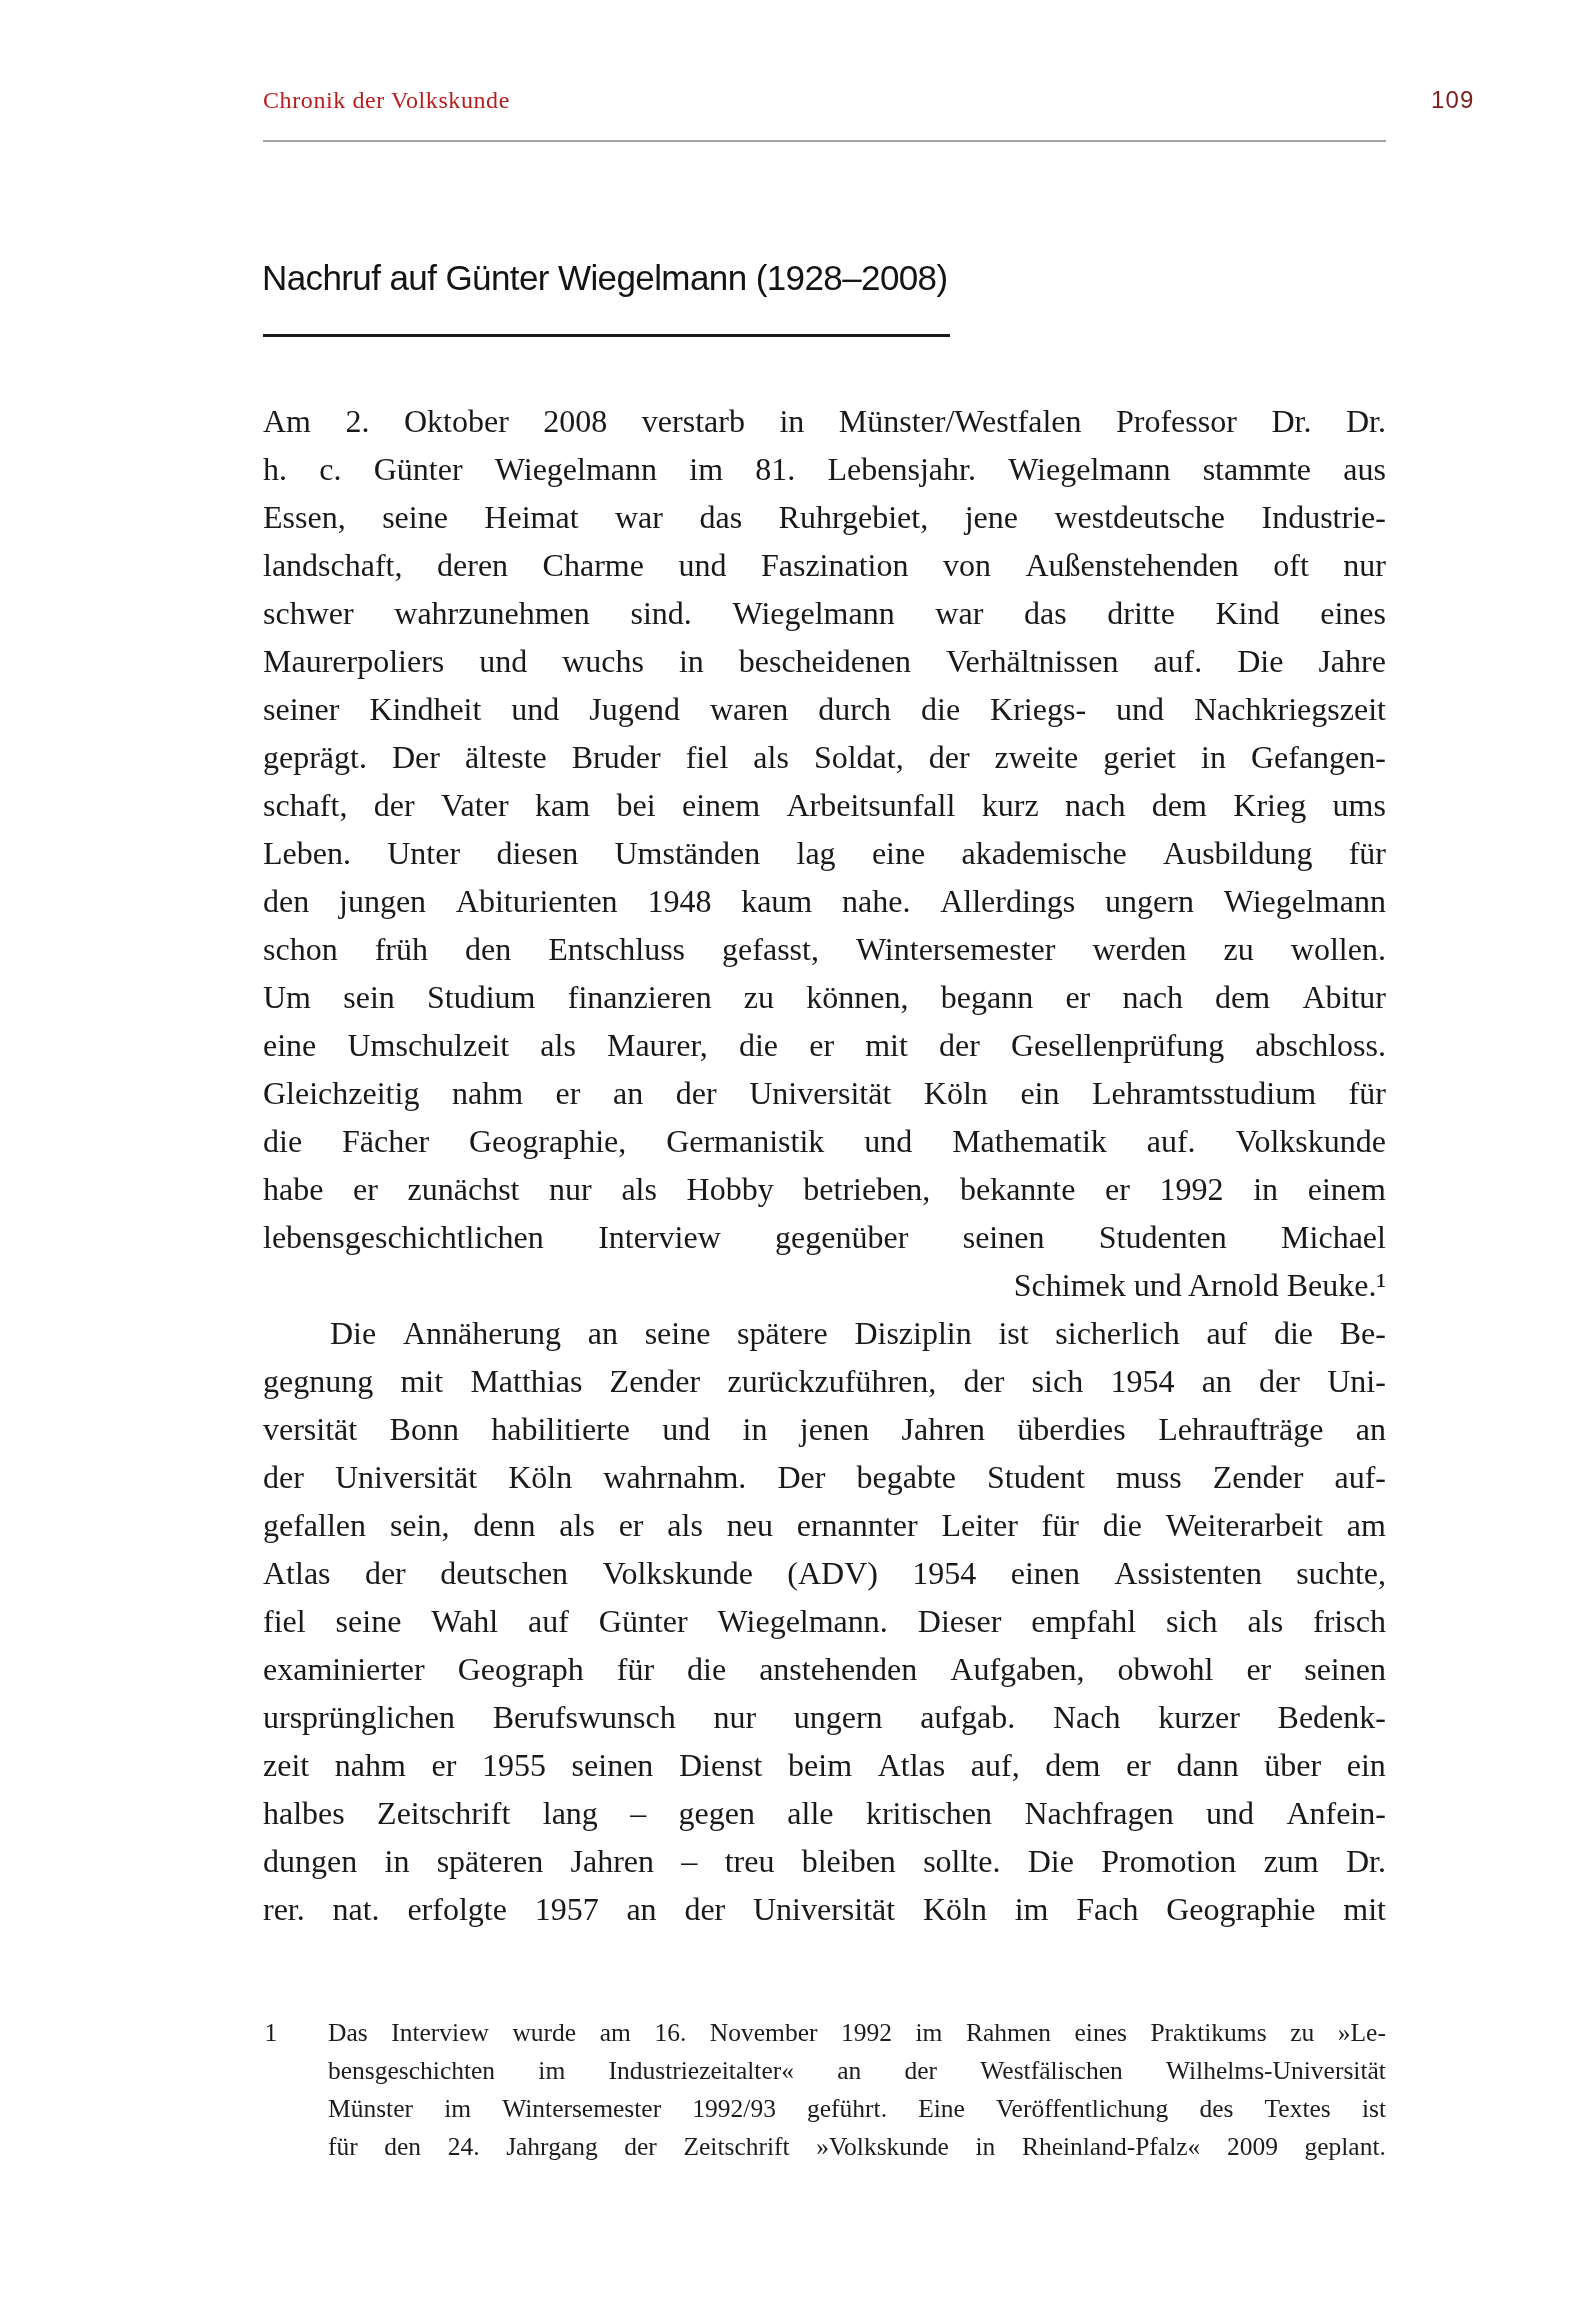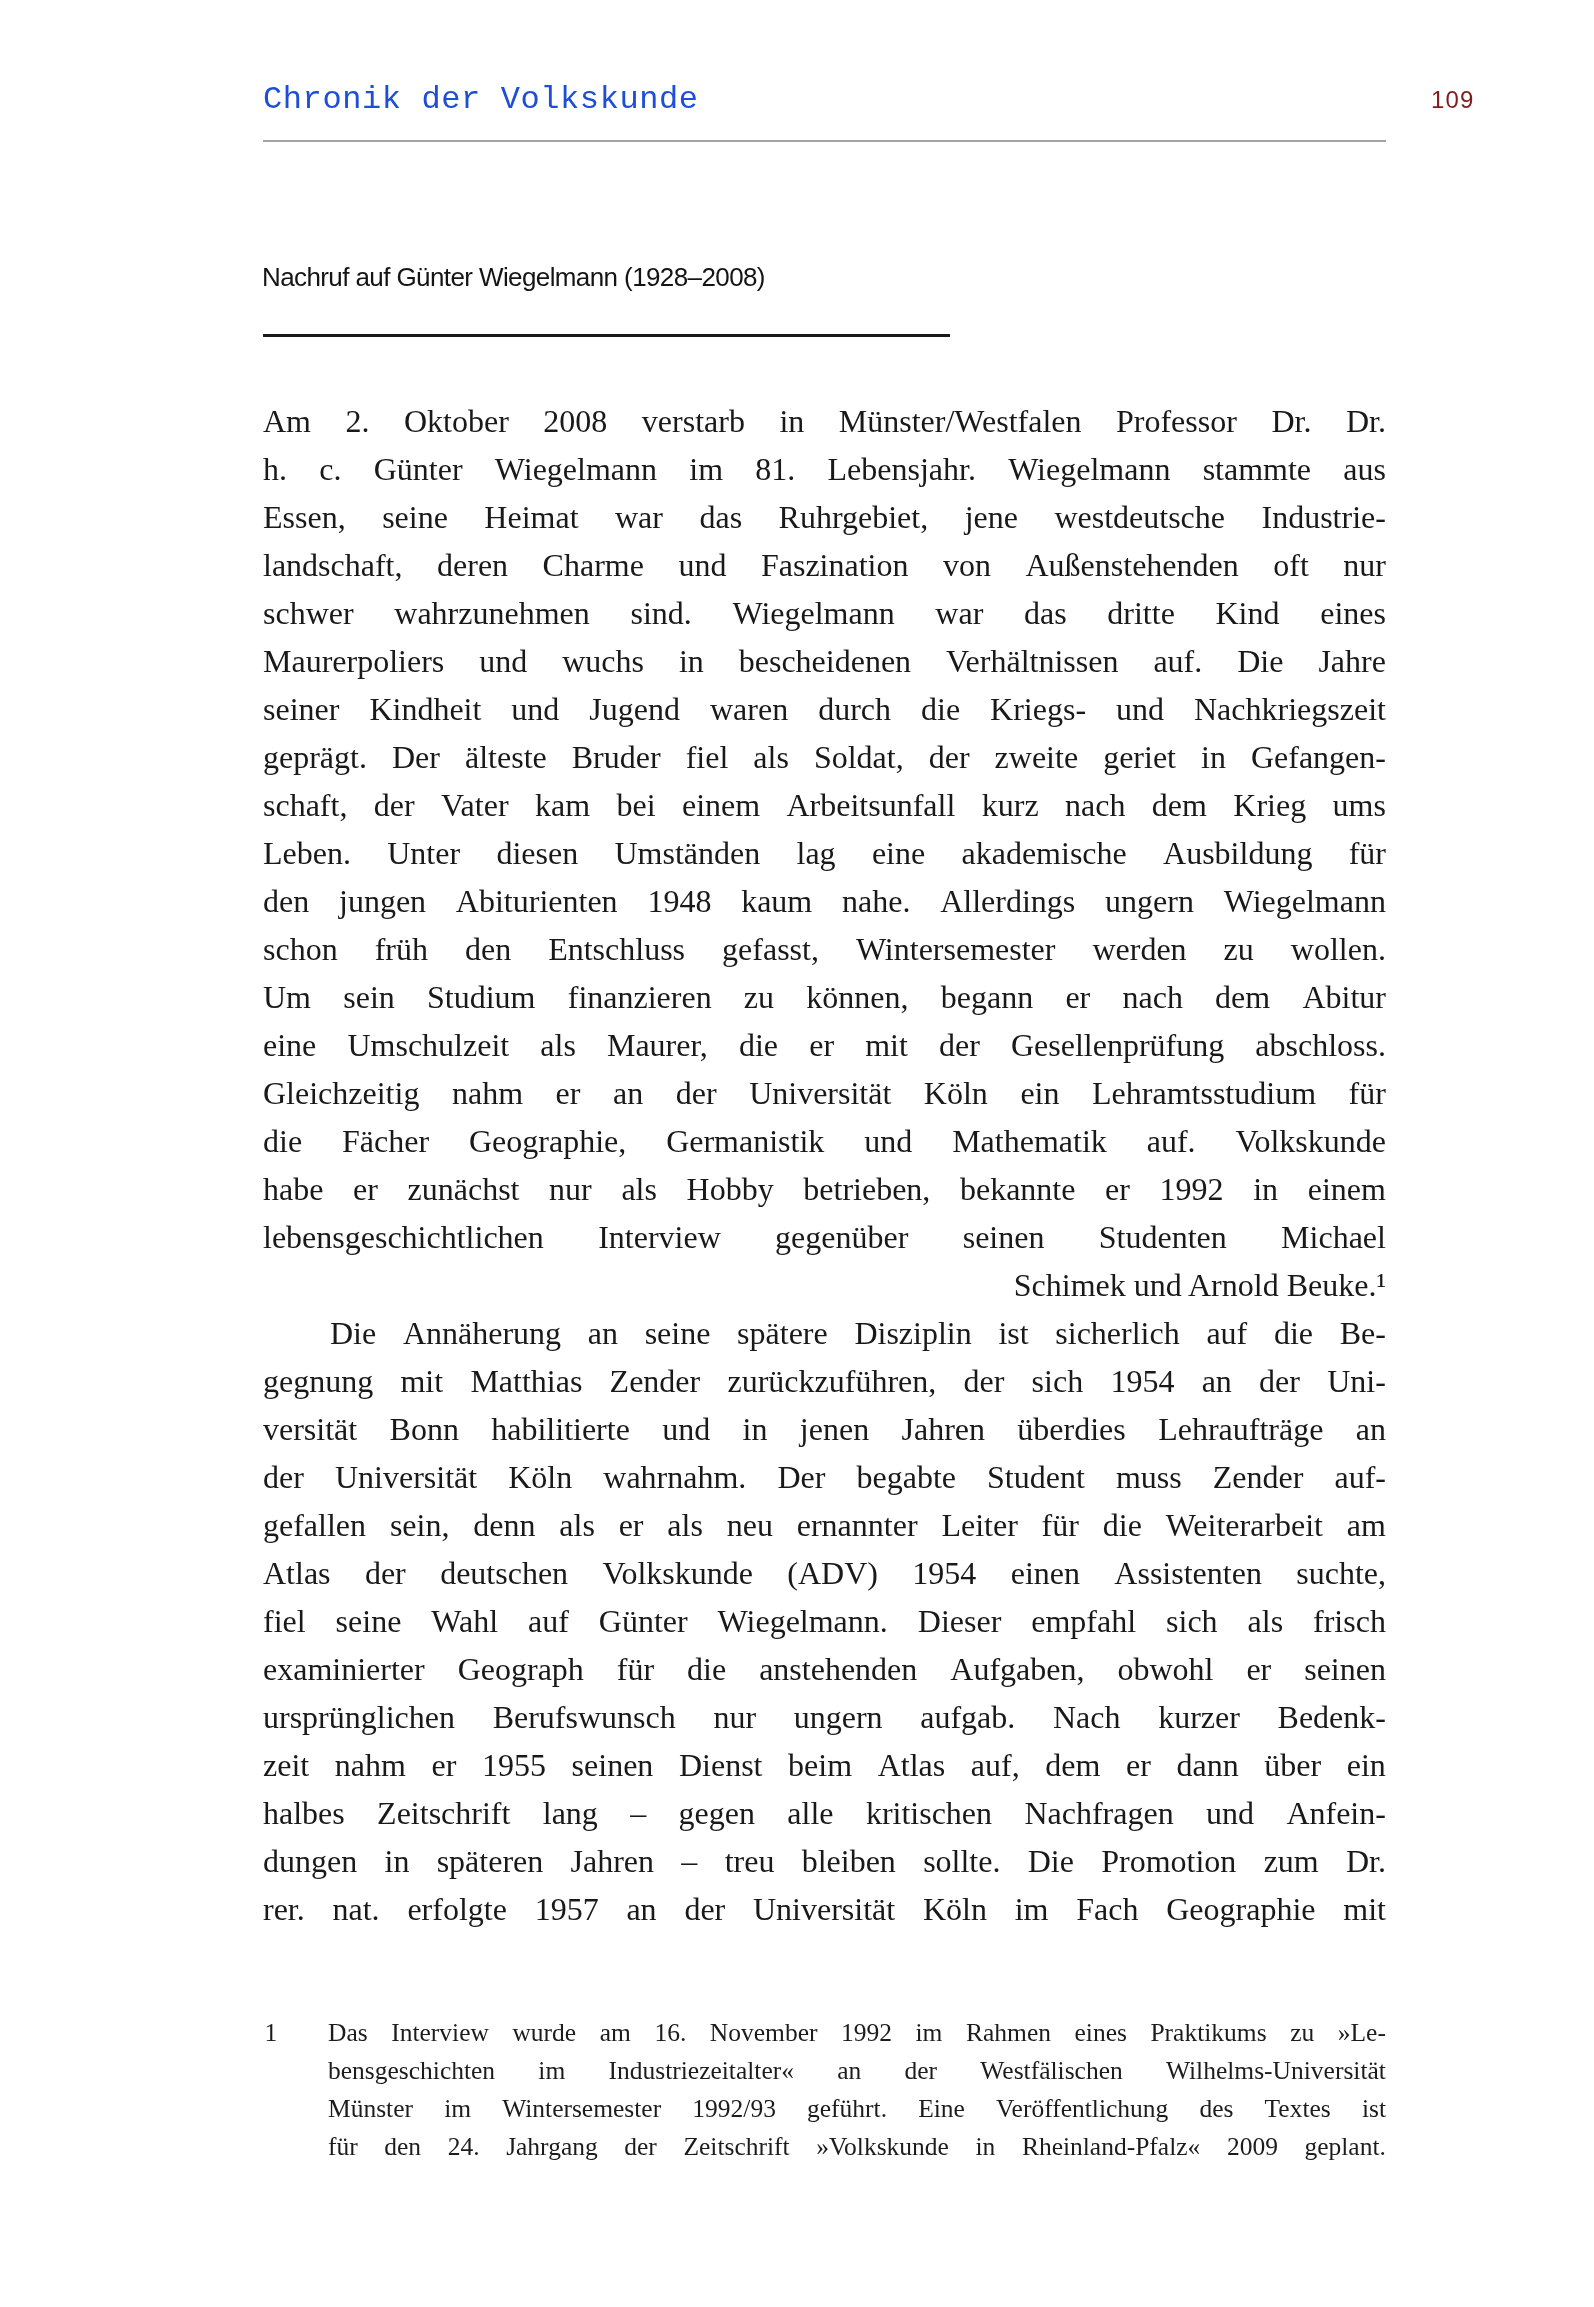--- a/index.html
+++ b/index.html
@@ -12,25 +12,25 @@
     position:relative;
     width:1595px; height:2307px;
     background:#ffffff;
     color:#1a1a1a;
     overflow:hidden;
   }
 
   
   .running-head {
     position:absolute; left:263px; top:85px;
-    font-family:Liberation Mono, monospace;
+    font-family:Liberation Serif, serif;
     font-weight:300;
-    font-size:32px; line-height:30px;
+    font-size:24px; line-height:30px;
     letter-spacing:0.6px;
-    color:#1d4ed8;
+    color:#b91c1c;
     white-space:nowrap;
   }
   .page-num {
     position:absolute; left:1431px; top:85px;
     font-family:"Liberation Sans", sans-serif;
     font-weight:300;
     font-size:24px; line-height:30px;
     letter-spacing:1.2px;
     color:#7f1d1d;
   }
@@ -38,21 +38,21 @@
     position:absolute; left:263px; top:140px;
     width:1123px; height:1.6px;
     background:#a3a3a3;
   }
 
   
   .title {
     position:absolute; left:262px; top:257px; margin:0;
     font-family:"Liberation Sans", sans-serif;
     font-weight:400;
-    font-size:26px; line-height:41px;
+    font-size:35px; line-height:41px;
     letter-spacing:-0.6px;
     color:#141414;
     white-space:nowrap;
   }
   .title-rule {
     position:absolute; left:263px; top:334px;
     width:687px; height:3.2px;
     background:#1a1a1a;
   }
 

